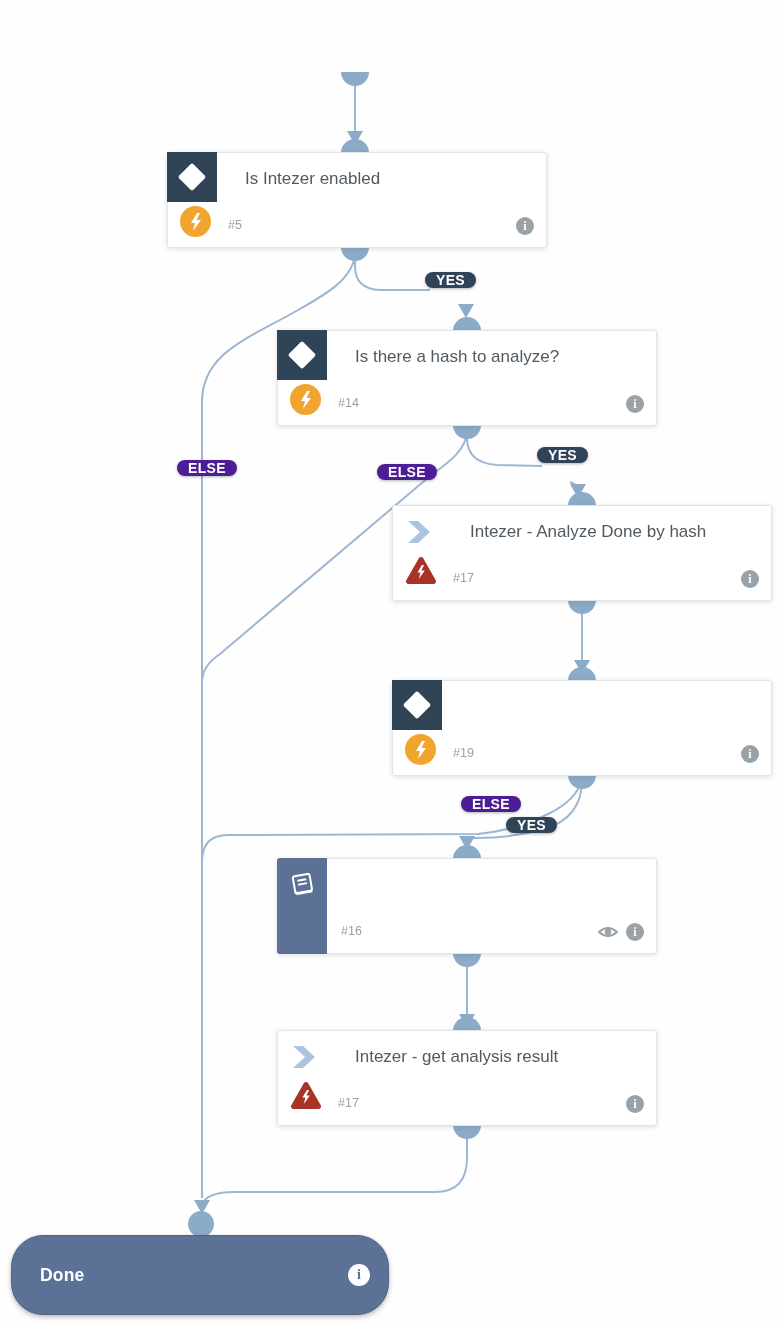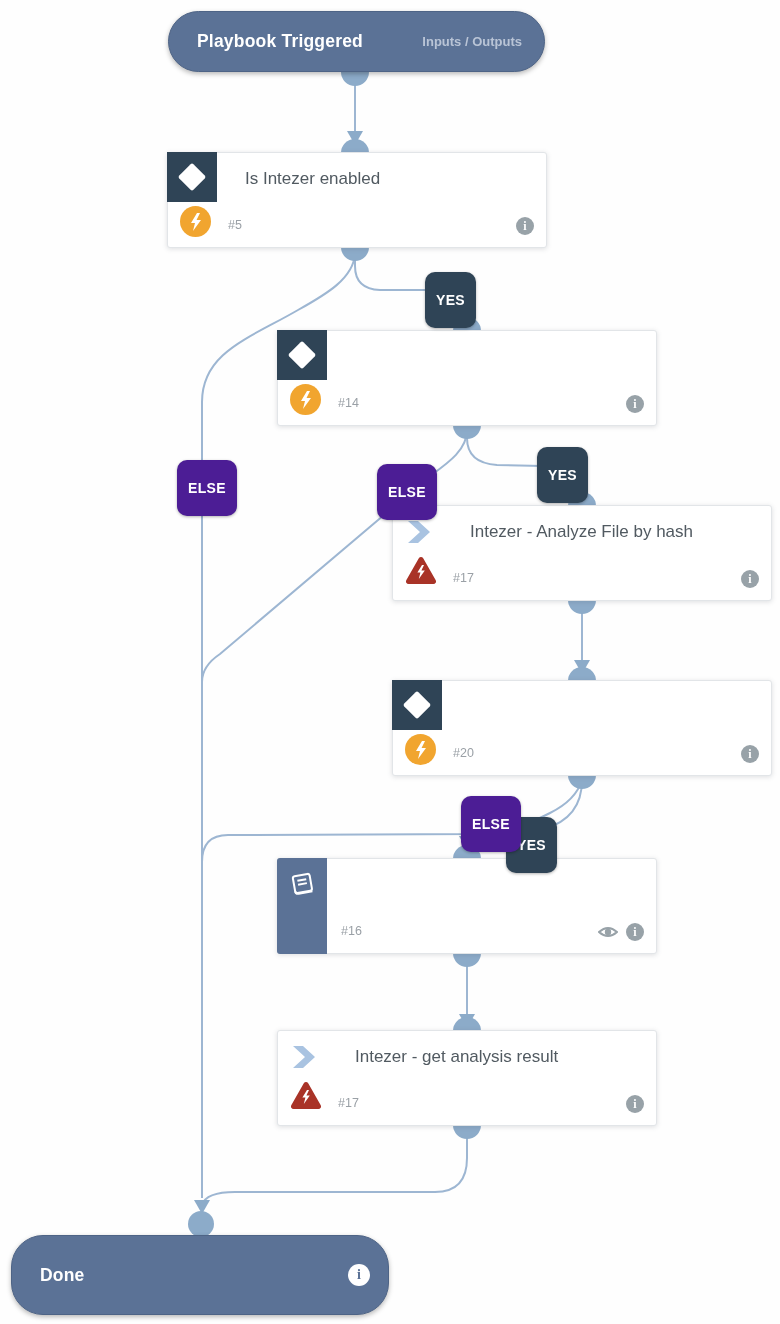--- a/index.html
+++ b/index.html
@@ -62,21 +62,21 @@
     position:absolute;right:12px;bottom:12px;width:18px;height:18px;border-radius:50%;
     background:#98a2a8;display:flex;align-items:center;justify-content:center;cursor:pointer;
   }
   .info-icon::after{content:"i";font-family:"Liberation Serif",serif;font-weight:bold;
     font-size:12px;color:#fff;}
   .eye-icon{position:absolute;right:38px;bottom:12px;width:20px;height:18px;cursor:pointer;}
 
   
   .badge{
     position:absolute;z-index:3;border-radius:10px;color:#fff;font-size:14px;font-weight:bold;
-    padding:20px 11px;letter-spacing:.3px;box-shadow:0 1px 3px rgba(0,0,0,0.3);
+    padding:0 11px;letter-spacing:.3px;box-shadow:0 1px 3px rgba(0,0,0,0.3);
   }
   .badge-yes{background:#2f4456;}
   .badge-else{background:#4c1d95;}
   .b-yes1{left:425px;top:272px;}
   .b-else1{left:177px;top:460px;z-index:4;}
   .b-else2{left:377px;top:464px;z-index:4;}
   .b-yes2{left:537px;top:447px;}
   .b-else3{left:461px;top:796px;z-index:4;}
   .b-yes3{left:506px;top:817px;}
 </style>
@@ -136,79 +136,76 @@
     <path class="edge-cap" d="M568,681 A14,14 0 0 1 596,681 Z"></path>
     <path class="edge-cap" d="M568,775 A14,14 0 0 0 596,775 Z"></path>
     <path class="edge-cap" d="M453,859 A14,14 0 0 1 481,859 Z"></path>
     <path class="edge-cap" d="M453,953 A14,14 0 0 0 481,953 Z"></path>
     <path class="edge-cap" d="M453,1031 A14,14 0 0 1 481,1031 Z"></path>
     <path class="edge-cap" d="M453,1125 A14,14 0 0 0 481,1125 Z"></path>
     <circle class="edge-cap" cx="201" cy="1224" r="13"></circle>
     <path class="edge-cap" d="M186,1298 A15,15 0 0 0 216,1298 Z"></path>
   </svg>
 
-  <div class="pill pill-start">
-    <span class="pill-title">Playbook Triggered</span>
-    <span class="pill-io">Inputs / Outputs</span>
-  </div>
 
   <div class="node" style="left:167px;top:152px;">
     <div class="cond-box">
         <div class="diamond"></div>
       </div>
     <div class="node-title">Is Intezer enabled</div>
     <span class="bolt-circle">
       <svg width="14" height="18" viewBox="0 0 14 18">
           <polygon points="8,0 2,10 6,10 4,18 12,7 7.5,7 11,0" fill="#fff"></polygon>
         </svg>
     </span>
     <span class="node-id" style="left:60px;">#5</span>
     <span class="info-icon"></span>
   </div>
 
   <div class="node" style="left:277px;top:330px;">
     <div class="cond-box">
         <div class="diamond"></div>
       </div>
+    <div class="node-title">Is there a hash to analyze?</div>
     <span class="bolt-circle">
       <svg width="14" height="18" viewBox="0 0 14 18">
           <polygon points="8,0 2,10 6,10 4,18 12,7 7.5,7 11,0" fill="#fff"></polygon>
         </svg>
     </span>
     <span class="node-id" style="left:60px;">#14</span>
     <span class="info-icon"></span>
   </div>
 
   <div class="node" style="left:392px;top:505px;">
     <div class="chev-box">
       <svg width="24" height="24" viewBox="0 0 24 24">
           <polygon points="1,1 11,1 23,12 11,23 1,23 13,12" fill="#a9c3e1"></polygon>
         </svg>
     </div>
-    <div class="node-title">Intezer - Analyze File by hash</div>
+    <div class="node-title">Intezer - Analyze Done by hash</div>
     <span class="type-icon">
       <svg width="32" height="29" viewBox="0 0 32 29">
         <path d="M13.8,2.2 a2.6,2.6 0 0 1 4.4,0 L30.6,24 a2.6,2.6 0 0 1 -2.2,4 L3.6,28 a2.6,2.6 0 0 1 -2.2,-4 Z" fill="#a93327"></path>
         <polygon points="17,9 12.4,16.6 15.4,16.6 13.8,23 19.8,14.4 16.4,14.4 19,9" fill="#fff"></polygon>
       </svg>
     </span>
     <span class="node-id" style="left:60px;">#17</span>
     <span class="info-icon"></span>
   </div>
 
   <div class="node" style="left:392px;top:680px;">
     <div class="cond-box">
         <div class="diamond"></div>
       </div>
     <span class="bolt-circle">
       <svg width="14" height="18" viewBox="0 0 14 18">
           <polygon points="8,0 2,10 6,10 4,18 12,7 7.5,7 11,0" fill="#fff"></polygon>
         </svg>
     </span>
-    <span class="node-id" style="left:60px;">#20</span>
+    <span class="node-id" style="left:60px;">#19</span>
     <span class="info-icon"></span>
   </div>
 
   <div class="node" style="left:277px;top:858px;">
     <div class="side-bar">
       <svg width="26" height="26" viewBox="0 0 26 26">
         <g transform="rotate(-10 13 13)">
           <rect x="5" y="4" width="17" height="17" rx="2" fill="none" stroke="#fff" stroke-width="2"></rect>
           <path d="M5,19 q0,3 3,3 l14,0" fill="none" stroke="#fff" stroke-width="2"></path>
           <line x1="9" y1="9" x2="18" y2="9" stroke="#fff" stroke-width="2"></line>

